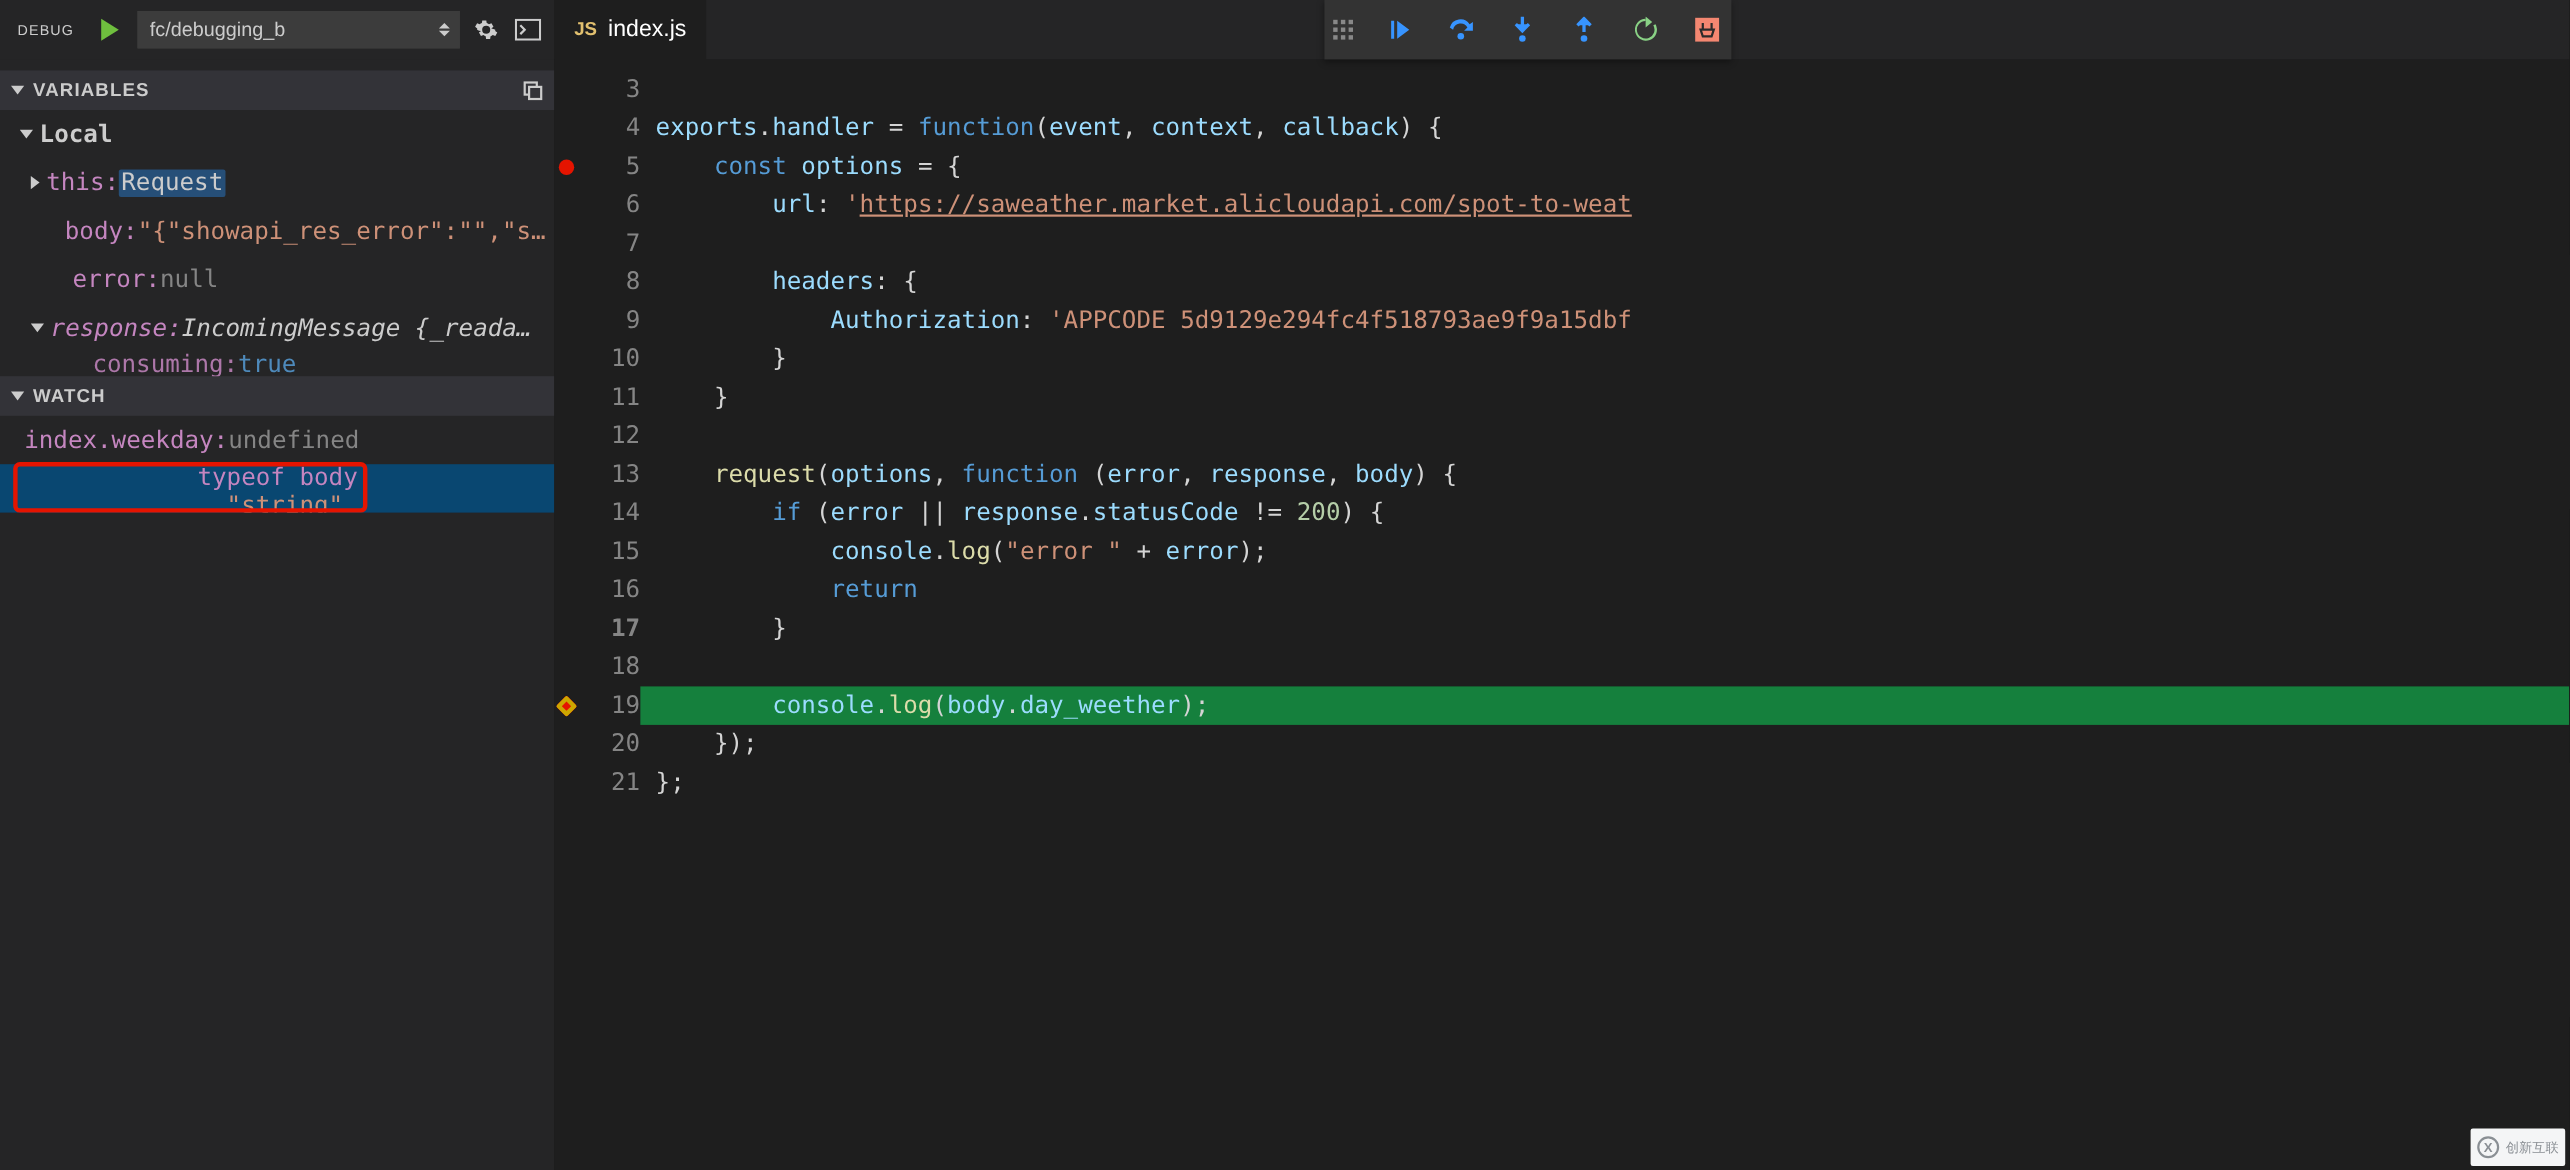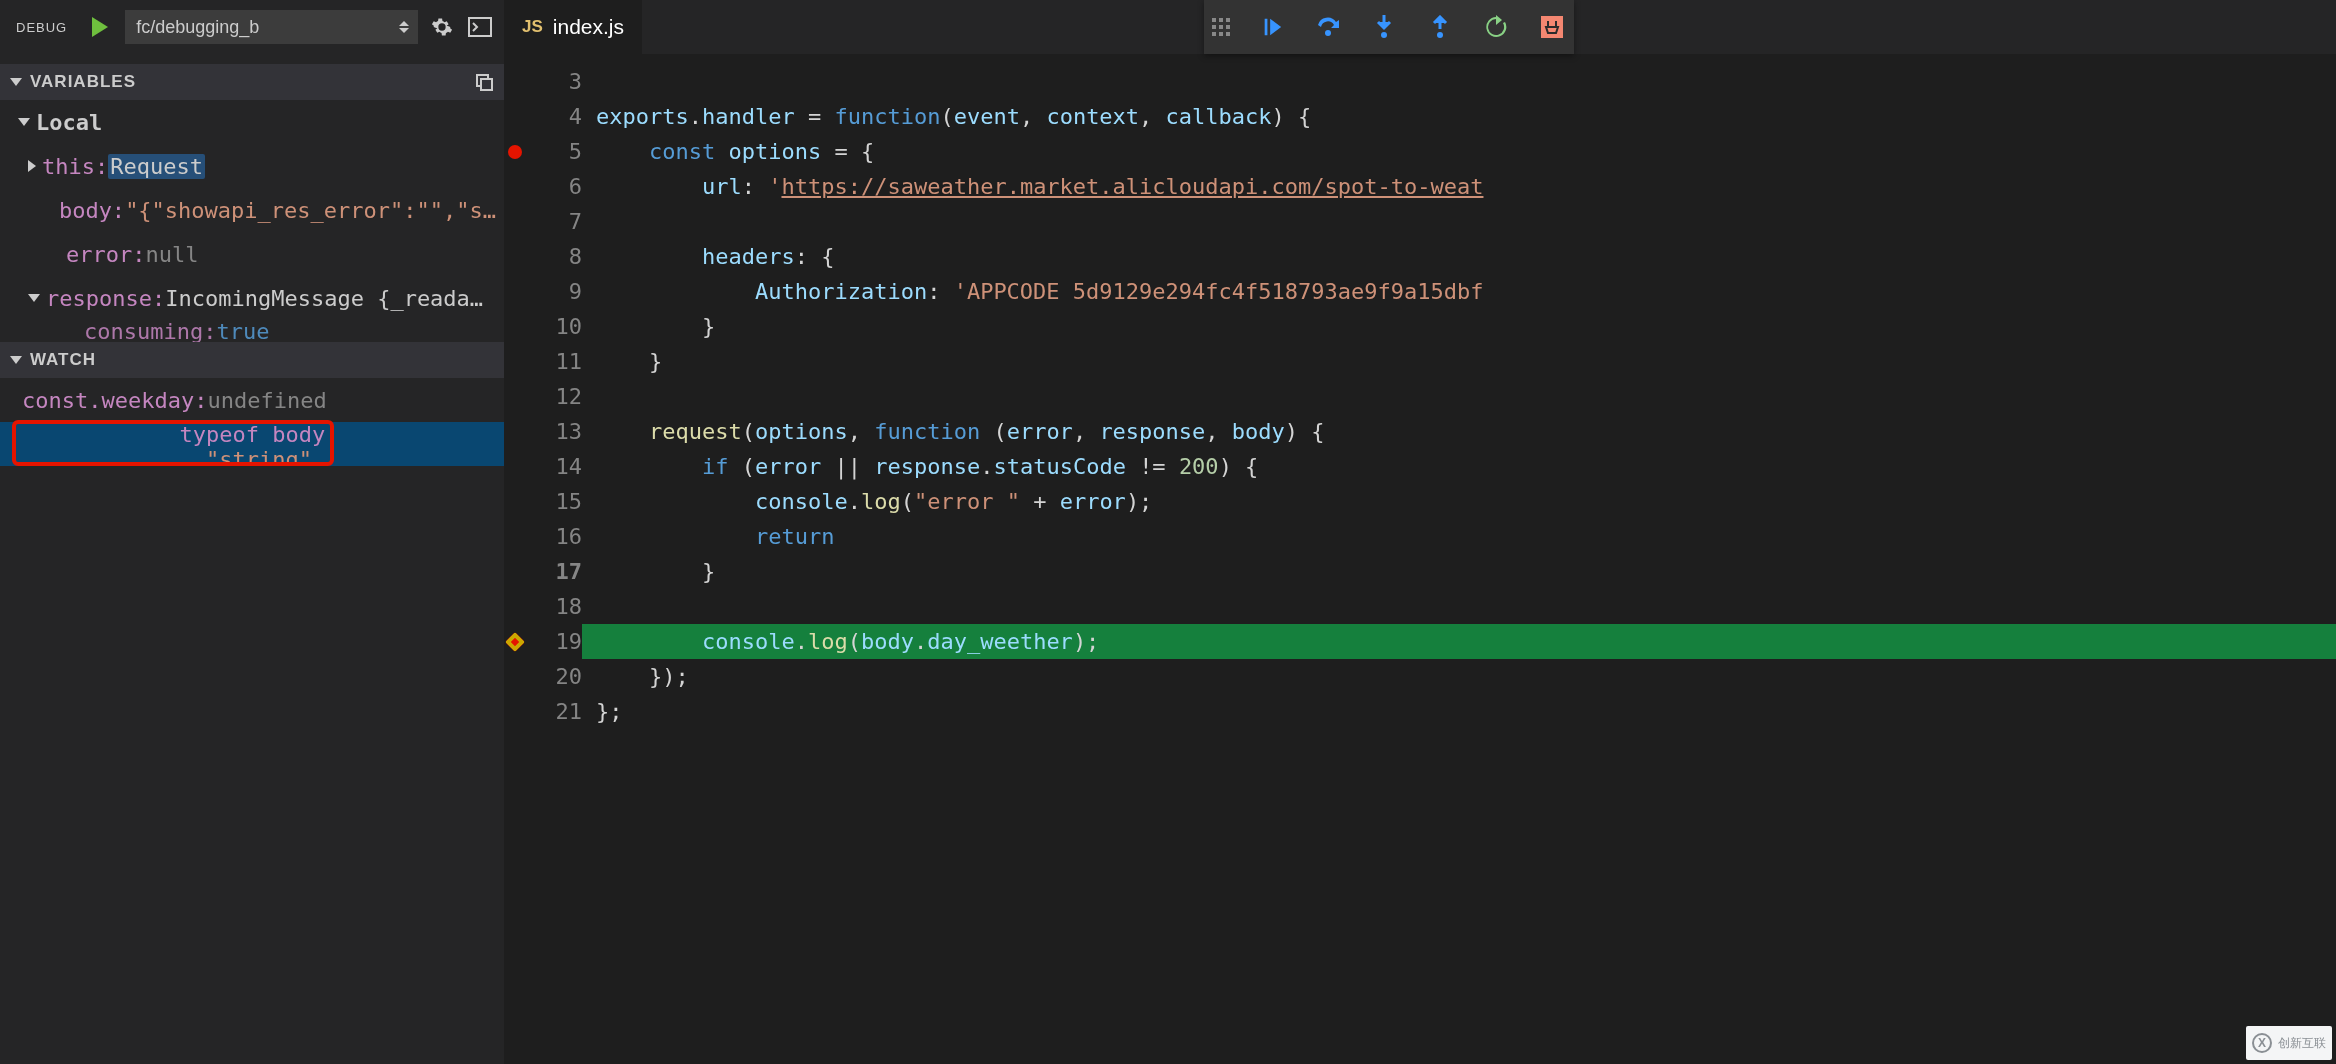--- a/index.html
+++ b/index.html
@@ -345,40 +345,40 @@
       <div class="tree-row" style="padding-left: 46px;">
         <span style="display:inline-block;width:14px;margin-right:6px;"></span>
         <span class="var-name">body:</span> 
         <span class="var-value str">"{"showapi_res_error":"","s…</span>
       </div>
       <div class="tree-row" style="padding-left: 46px;">
         <span style="display:inline-block;width:14px;margin-right:6px;"></span>
         <span class="var-name">error:</span> 
         <span class="var-value null">null</span>
       </div>
-      <div class="tree-row" style="padding-left: 28px;">
+      <div class="tree-row" style="padding-left: 28px; font-style: italic;">
         <span class="arrow expanded"></span>
         <span class="var-name">response:</span> 
         <span class="var-value obj">IncomingMessage {_reada…</span>
       </div>
       <div class="tree-row" style="padding-left: 64px; height: 22px; overflow: hidden; opacity: 0.85;">
         <span style="display:inline-block;width:14px;margin-right:6px;"></span>
         <span class="var-name">consuming:</span> 
         <span class="var-value bool">true</span>
       </div>
     </div>
 
   <div class="section-header">
     <span class="expand-tri"></span>
     <span>WATCH</span>
   </div>
 
   <div id="watch-container" style="position:relative;">
       <div class="tree-row" style="padding-left: 22px;">
-        <span class="var-name">const.weekday:</span> 
+        <span class="var-name">index.weekday:</span> 
         <span class="var-value null">undefined</span>
       </div>
       <div class="tree-row selected-watch" style="padding-left: 22px;">
         <span class="var-name">typeof body:</span> 
         <span class="var-value str">"string"</span>
       </div>
       <div class="red-box" style="left: 12px; right: 170px; top: 42px; height: 46px;"></div>
     </div>
 
 </div>

